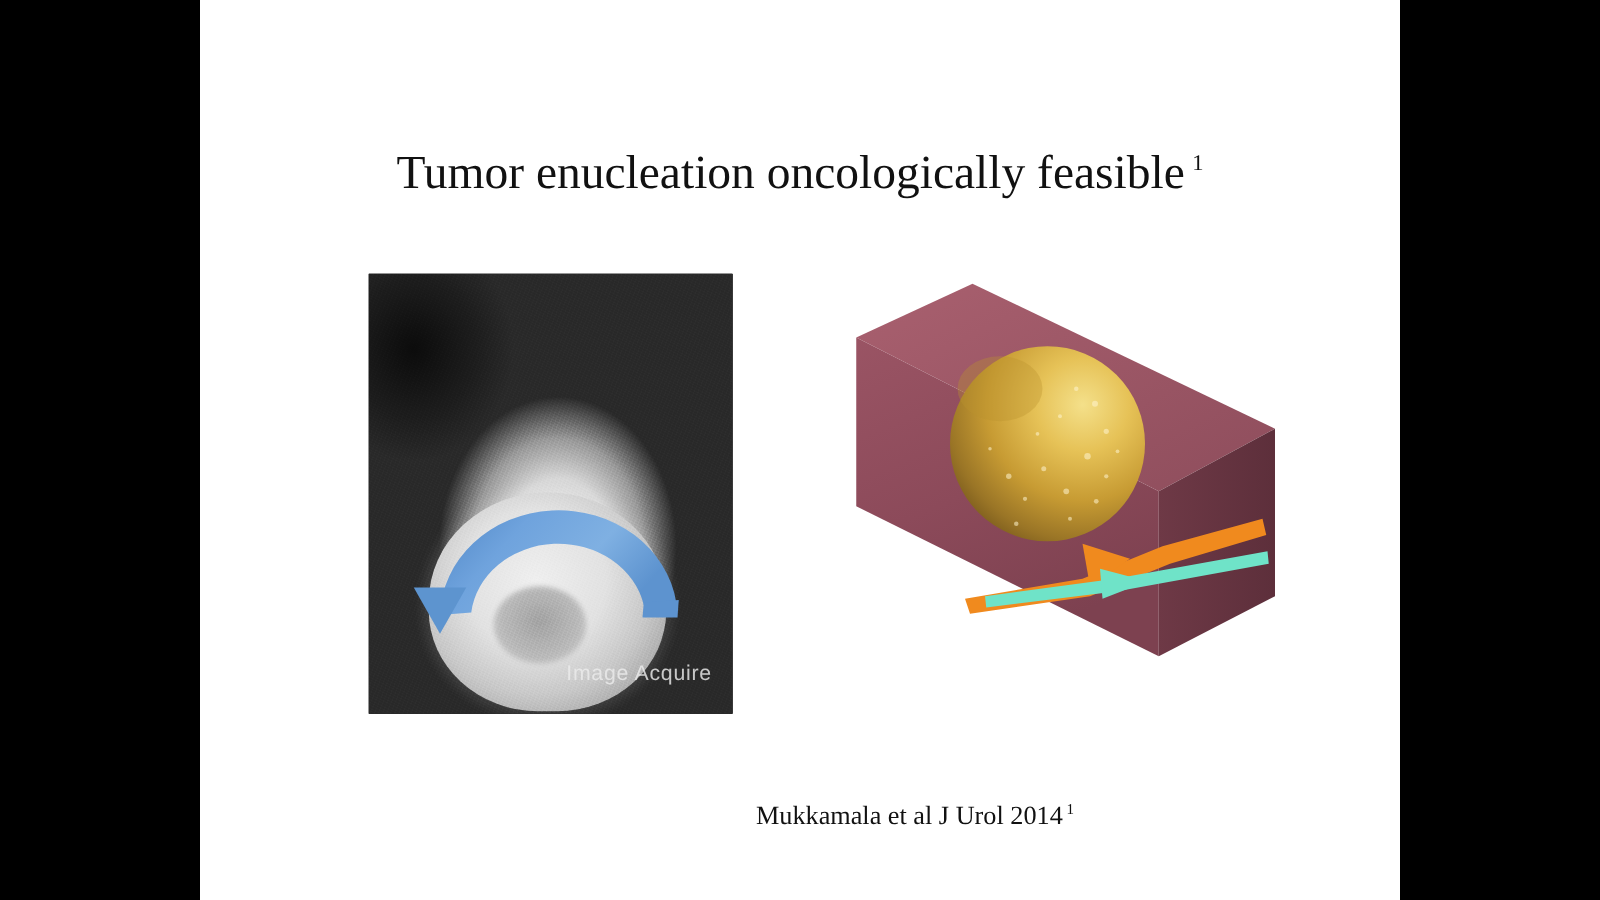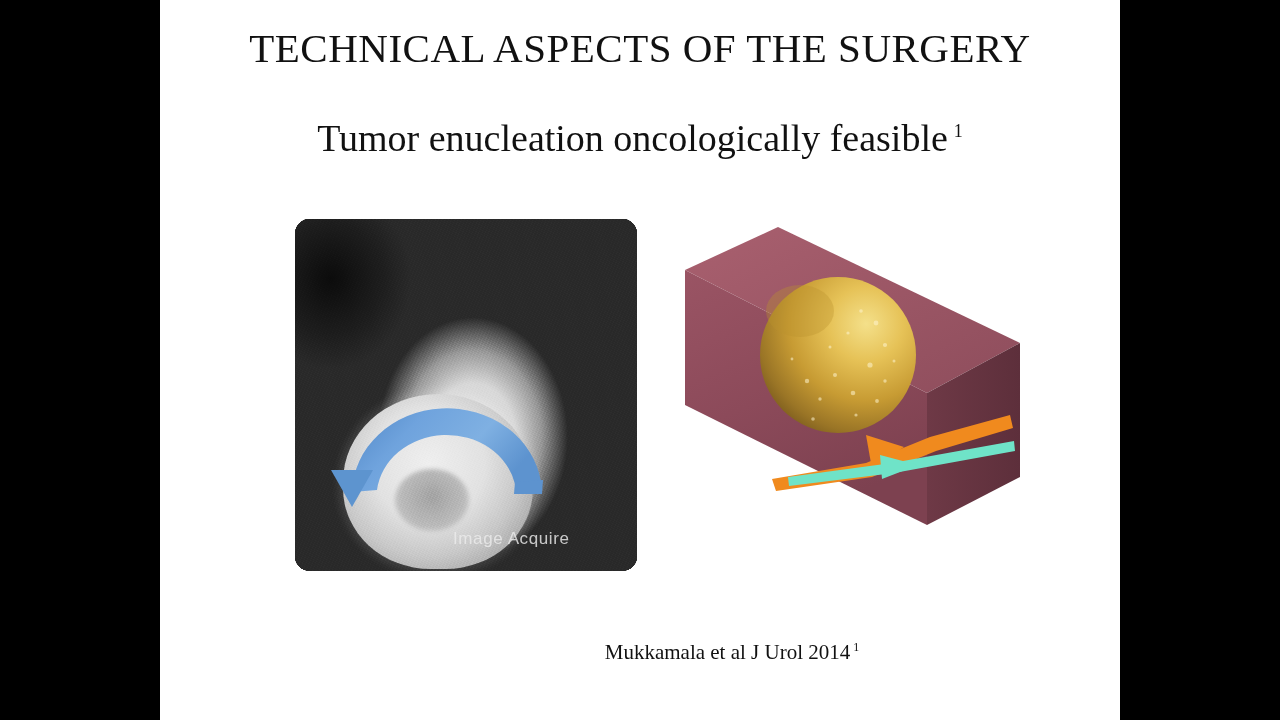--- a/index.html
+++ b/index.html
@@ -71,25 +71,24 @@
     font-size: 12px;
     vertical-align: super;
     margin-left: 3px;
   }
 
   
   #ct-figure {
     position: absolute;
     left: 135px;
     top: 219px;
-    width: 342px;
+    width: 291px;
     height: 352px;
     background: #2e2e2e;
     overflow: hidden;
-    border-radius: 15px;
   }
   #ct-figure .ct-bg {
     position: absolute;
     inset: 0;
     background:
       radial-gradient(ellipse 95px 120px at 52% 62%, #e9e9e9 0%, #d8d8d8 45%, #9a9a9a 72%, #4a4a4a 92%, #2a2a2a 100%),
       radial-gradient(ellipse 70px 60px at 62% 24%, #e2e2e2 0%, #bdbdbd 55%, #6a6a6a 85%, #303030 100%),
       radial-gradient(ellipse 55px 48px at 18% 30%, #3a3a3a 0%, #1d1d1d 70%, #171717 100%),
       radial-gradient(ellipse 60px 70px at 88% 44%, #2b2b2b 0%, #1a1a1a 70%, #151515 100%),
       radial-gradient(ellipse 120px 90px at 30% 88%, #555555 0%, #333333 60%, #242424 100%),
@@ -157,21 +156,20 @@
     height: 370px;
   }
 </style>
 </head>
 <body>
 
 <div id="slide-frame">
 
   <div id="slide">
 
-    <div class="slide-title">TECHNICAL ASPECTS OF THE SURGERY</div>
 
     <div class="slide-subtitle">
       <span>Tumor enucleation oncologically feasible</span><span class="sup">1</span>
     </div>
 
     <div id="ct-figure">
       <div class="ct-bg"></div>
       <div class="ct-dark-top"></div>
       <div class="ct-mass"></div>
       <div class="ct-mass-inner"></div>

